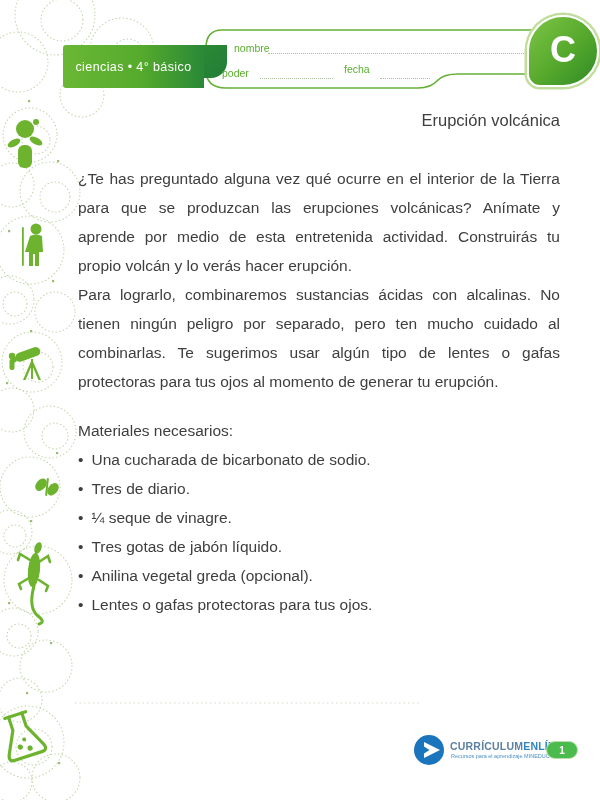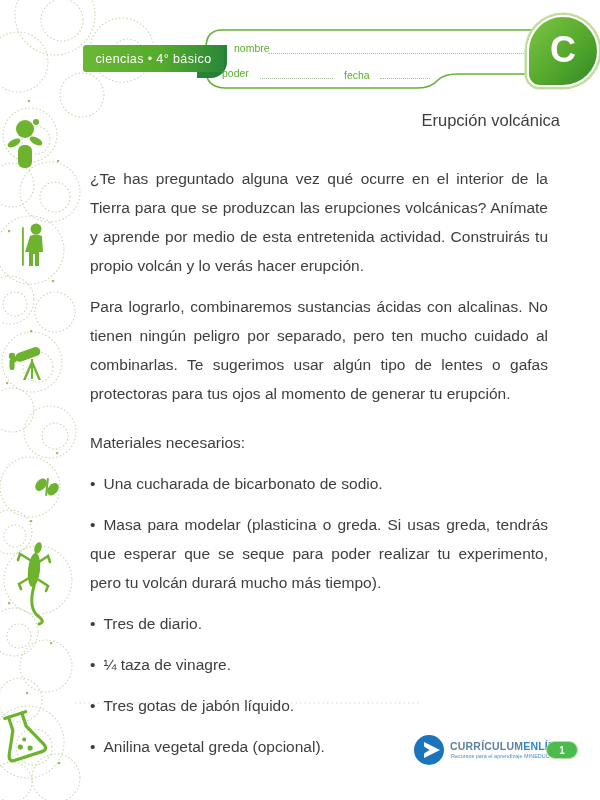--- a/index.html
+++ b/index.html
@@ -4,38 +4,38 @@
 <style>
   html,body{margin:0;padding:0;}
   body{font-family:"Liberation Sans", sans-serif; background:#ffffff;}
   .page{position:relative; width:600px; height:800px; background:#fff; overflow:hidden;}
 
   svg.deco{position:absolute; left:0; top:0; z-index:0;}
   svg.headerbox{position:absolute; left:0; top:0; z-index:1;}
 
   .banner-connector{position:absolute; left:197px; top:45px; width:30px; height:33px;
     background:linear-gradient(135deg,#2f8a35,#1f7e37); border-radius:0 0 16px 0; z-index:2;}
-  .banner{position:absolute; left:63px; top:45px; width:141px; height:27px; z-index:2;
+  .banner{position:absolute; left:63px; top:45px; width:141px; height:43px; z-index:2;
     background:linear-gradient(90deg,#6ab735 0%,#55ab2c 55%,#2a8838 100%);
     border-radius:3px 0 0 3px; display:flex; align-items:center; justify-content:center;
-    color:#fff; font-size:12.5px; letter-spacing:0.4px;margin-left:20px;}
+    color:#fff; font-size:12.5px; letter-spacing:0.4px;}
 
   .form-label{position:absolute; color:#5aae2e; font-size:10.5px; z-index:3;}
   .dotline{position:absolute; border-bottom:1.5px dotted #a9bf9b; z-index:3;}
 
   .c-logo{position:absolute; left:527px; top:15px; width:68px; height:68px; z-index:4;
     background:linear-gradient(135deg,#76c041 10%,#55a82c 55%,#2f8a27 100%);
     border:2px solid #ffffff; box-shadow:0 0 0 2.5px #c0dd9b;
     border-radius:50% 50% 50% 18%;
     display:flex; align-items:center; justify-content:center;}
   .c-logo span{color:#fff; font-size:36px; font-weight:bold; line-height:1; transform:translateY(-1px);}
 
   .content{position:absolute; left:78px; top:110px; width:482px; z-index:2; color:#3e3e3e;}
   .doc-title{font-size:16.5px; font-weight:400; text-align:right; line-height:20px; margin:0 0 34px 0;}
-  .content p{margin:12px; font-size:15.5px; line-height:29px; text-align:justify;}
+  .content p{margin:0; font-size:15.5px; line-height:29px; text-align:justify;}
   .materials-heading{margin-top:20px !important; text-align:left !important;}
   p.bullet > span.b{margin-right:8px;}
 
   .footer-logo{position:absolute; left:412px; top:733px; z-index:2;}
   .brand{position:absolute; left:450px; top:740px; z-index:2; font-weight:bold; font-size:10.5px; letter-spacing:0.2px; white-space:nowrap;}
   .brand .p1{color:#5e81a2;}
   .brand .p2{color:#2f86c1;}
   .tagline{position:absolute; left:451px; top:753px; z-index:2; font-size:5.5px; color:#4a90c4; white-space:nowrap;}
   .page-badge{position:absolute; left:546px; top:741px; width:30px; height:16px; z-index:2;
     background:#4cbb4e; border:1.5px solid #b7e0a8; border-radius:9px;
@@ -166,39 +166,39 @@
   <div class="banner">
     <span>ciencias • 4° básico</span>
   </div>
 
   <span class="form-label" style="left:234px; top:42px;">nombre</span>
   <div class="dotline" style="left:268px; top:41px; width:282px; height:12px;"></div>
 
   <span class="form-label" style="left:222px; top:67px;">poder</span>
   <div class="dotline" style="left:260px; top:66px; width:73px; height:12px;"></div>
 
-  <span class="form-label" style="left:344px; top:69px;text-align:right;">fecha</span>
+  <span class="form-label" style="left:344px; top:63px;text-align:right;">fecha</span>
   <div class="dotline" style="left:380px; top:66px; width:50px; height:12px;"></div>
 
   <div class="c-logo">
     <span>C</span>
   </div>
 
   <div class="content">
     <h1 class="doc-title">Erupción volcánica</h1>
     <p>¿Te has preguntado alguna vez qué ocurre en el interior de la Tierra para que se produzcan las erupciones volcánicas? Anímate y aprende por medio de esta entretenida actividad. Construirás tu propio volcán y lo verás hacer erupción.</p>
     <p>Para lograrlo, combinaremos sustancias ácidas con alcalinas. No tienen ningún peligro por separado, pero ten mucho cuidado al combinarlas. Te sugerimos usar algún tipo de lentes o gafas protectoras para tus ojos al momento de generar tu erupción.</p>
     <p class="materials-heading">Materiales necesarios:</p>
 
     <p class="bullet"><span class="b">•</span><span>Una cucharada de bicarbonato de sodio.</span></p>
-    <p class="bullet"><span class="b">•</span><span>Masa para modelar (plasticina o greda. Si usas greda, tendrás que esperar que se seque para poder realizar tu experimento, pero tu volcán durará mucho más tiempo).</span></p>
     <p class="bullet"><span class="b">•</span><span>Tres de diario.</span></p>
-    <p class="bullet"><span class="b">•</span><span>¼ taza de vinagre.</span></p>
+    <p class="bullet"><span class="b">•</span><span>¼ seque de vinagre.</span></p>
     <p class="bullet"><span class="b">•</span><span>Tres gotas de jabón líquido.</span></p>
     <p class="bullet"><span class="b">•</span><span>Anilina vegetal greda (opcional).</span></p>
+    <p class="bullet"><span class="b">•</span><span>Lentes o gafas protectoras para tus ojos.</span></p>
   </div>
 
   <svg class="footer-logo" width="34" height="34" viewBox="0 0 34 34">
     <circle cx="17" cy="17" r="15" fill="#1b75bc"></circle>
     <polygon points="12,9 28,17 12,25" fill="#ffffff"></polygon>
     <polygon points="12,13.5 17.5,17 12,20.5" fill="#1b75bc"></polygon>
   </svg>
   <div class="brand">
     <span class="p1">CURRÍCULUM</span><span class="p2">ENLÍNEA</span>
   </div>

